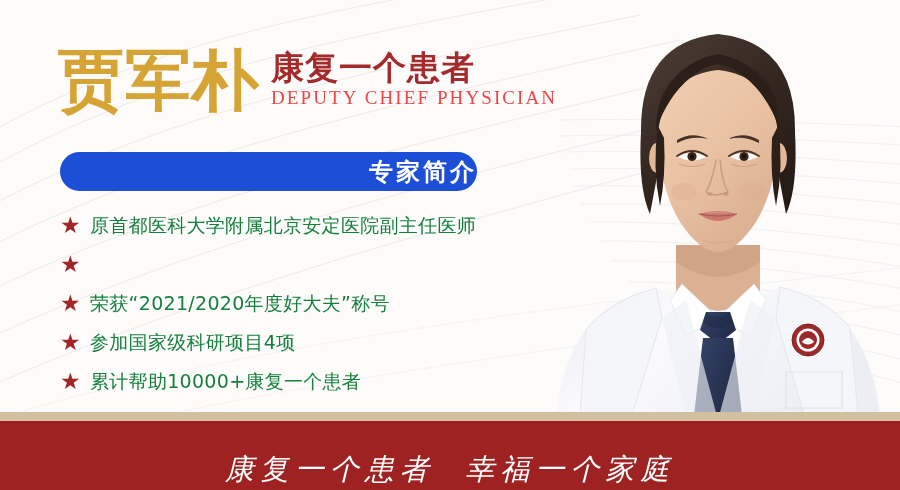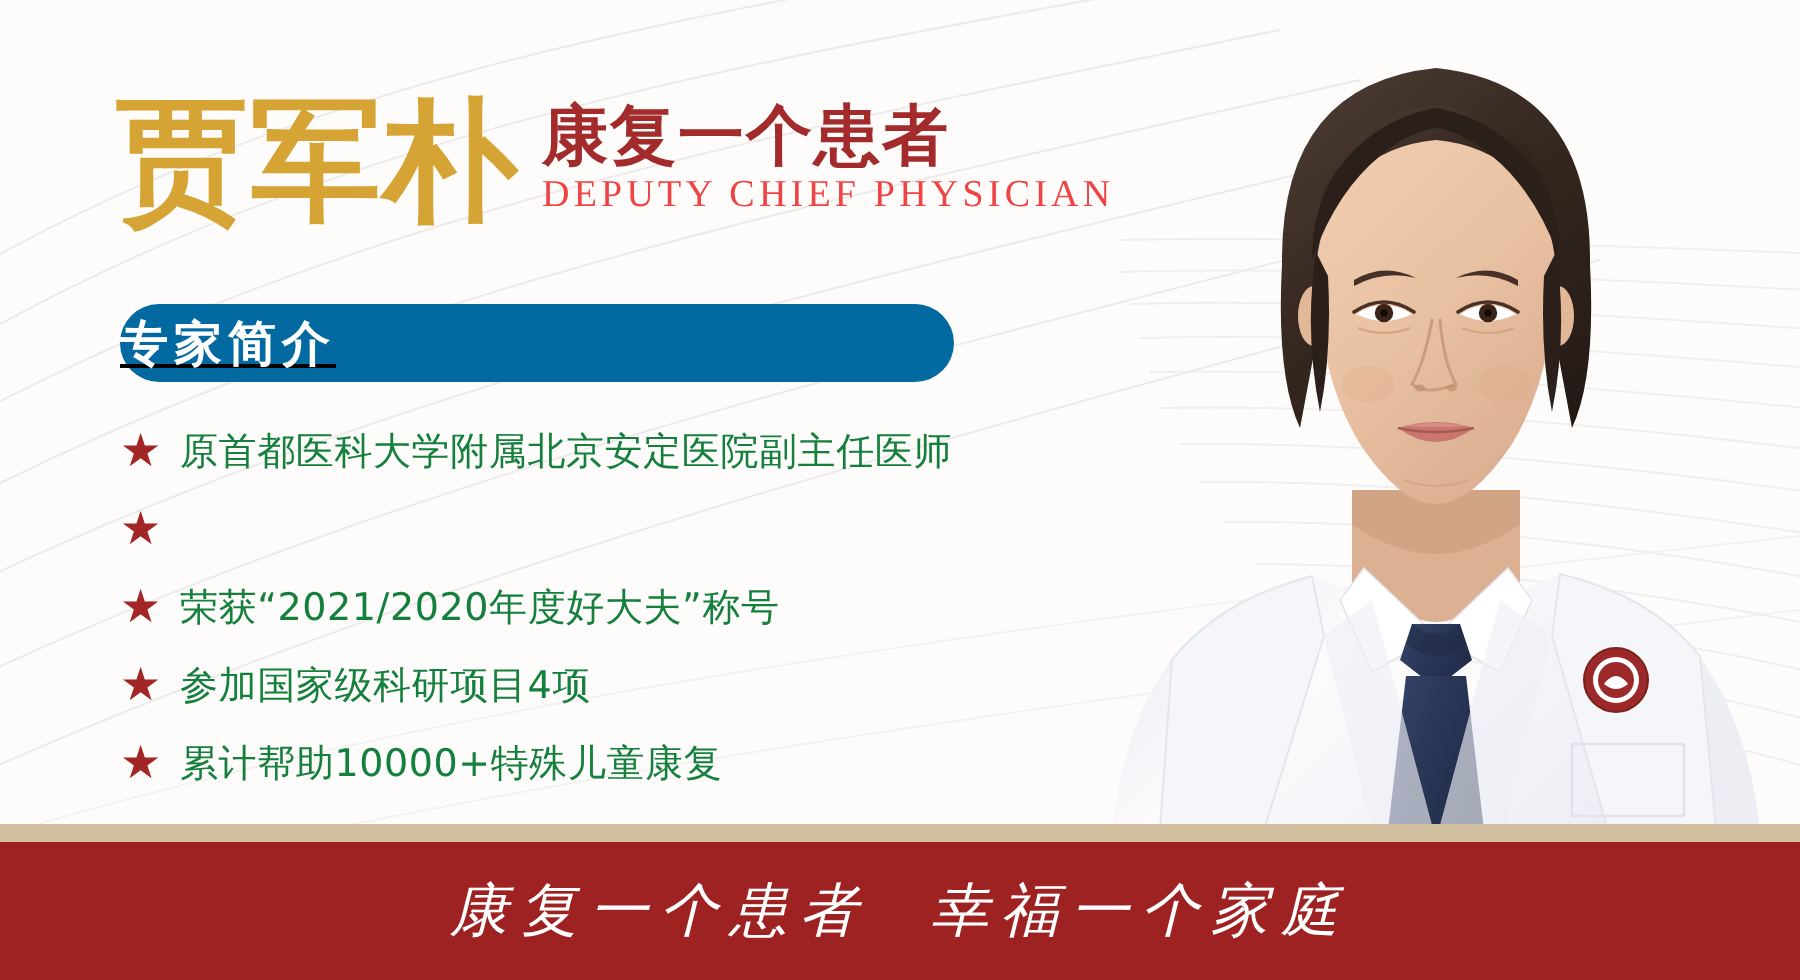--- a/index.html
+++ b/index.html
@@ -62,23 +62,23 @@
     letter-spacing:2.1px;
     font-family:"Liberation Serif","DejaVu Serif",serif;
     white-space:nowrap;
     margin-top:2px;
   }
 
   
   #section-banner {
     position:absolute; left:60px; top:152px;
     width:417px; height:39px;
-    background:#0369a1;
+    background:#1d4ed8;
     border-radius:20px;
-    display:flex; align-items:center; justify-content:flex-start;text-decoration:underline;
+    display:flex; align-items:center; justify-content:flex-end;
   }
   #section-banner-label {
     color:#ffffff;
     font-size:24px;
     font-weight:bold;
     letter-spacing:3px;
     font-family:"DejaVu Sans","Liberation Sans",sans-serif;
   }
 
   
@@ -109,21 +109,21 @@
     position:absolute; left:0; top:412px;
     width:900px; height:9px;
     background:#d2c0a0;
     z-index:5;
   }
   #footer-banner {
     position:absolute; left:0; top:421px;
     width:900px; height:69px;
     background:#9e2222;
     z-index:5;
-    display:flex; align-items:center; justify-content:center;
+    display:flex; align-items:flex-end; justify-content:center;
   }
   #footer-slogan {
     color:#ffffff;
     font-size:29px;
     letter-spacing:6px;
     font-family:"DejaVu Serif","Liberation Serif",serif;
     font-style:italic;
     white-space:pre;
   }
 </style>
@@ -290,21 +290,21 @@
       <div class="cred-row">
         <span class="cred-star">★</span>
         <span class="cred-text">荣获“2021/2020年度好大夫”称号</span>
       </div>
       <div class="cred-row">
         <span class="cred-star">★</span>
         <span class="cred-text">参加国家级科研项目4项</span>
       </div>
       <div class="cred-row">
         <span class="cred-star">★</span>
-        <span class="cred-text">累计帮助10000+特殊儿童康复</span>
+        <span class="cred-text">累计帮助10000+康复一个患者</span>
       </div>
     </div>
 
   </div>
 
   <div id="gold-stripe"></div>
 
   <div id="footer-banner">
     <span id="footer-slogan">康复一个患者  幸福一个家庭</span>
   </div>

